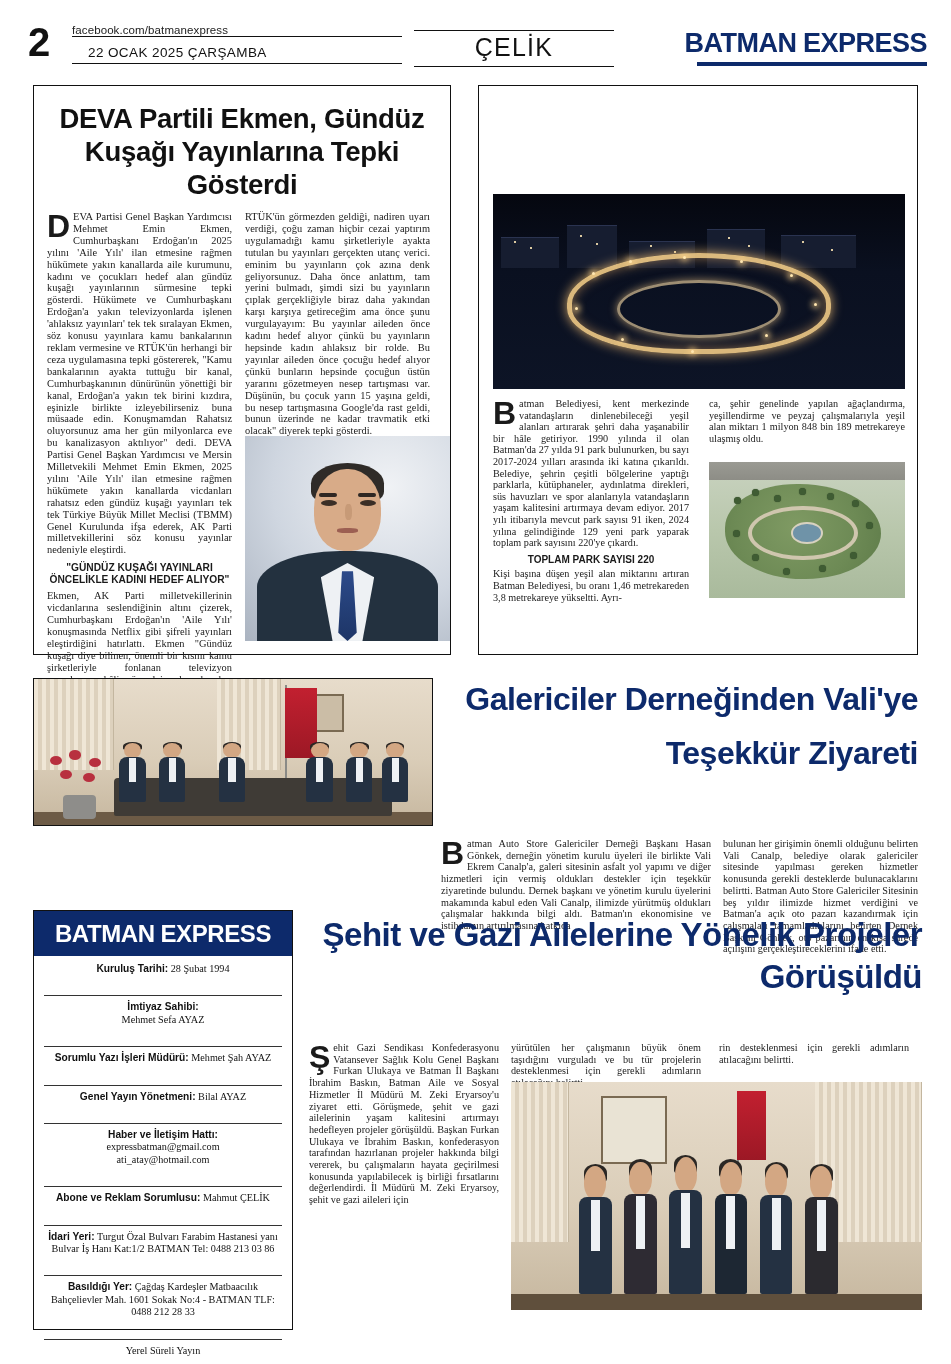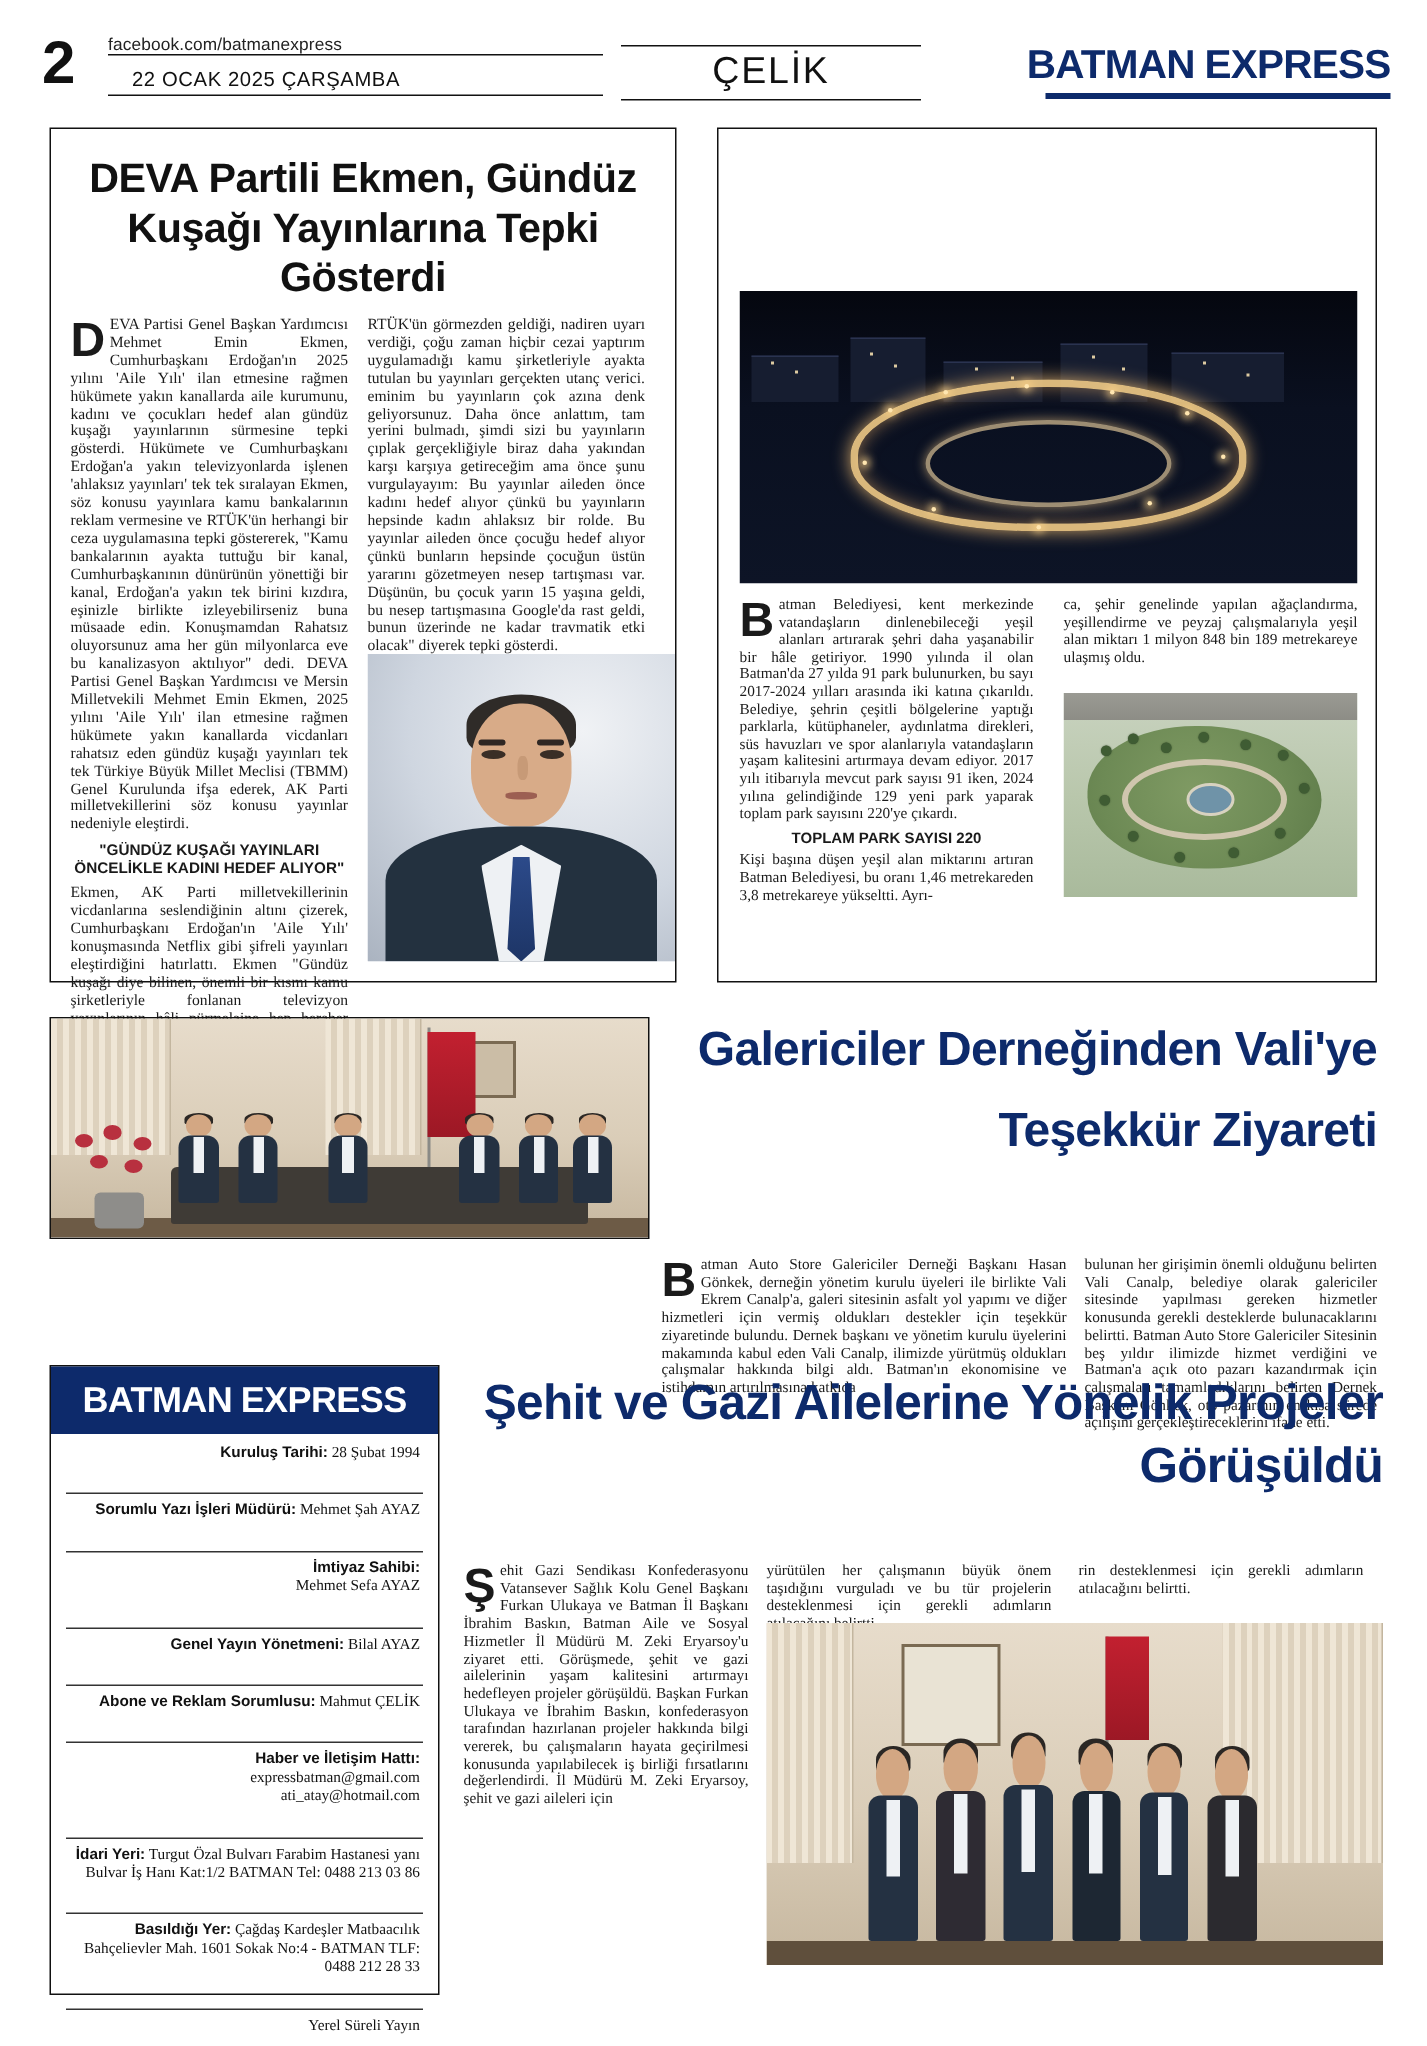--- a/index.html
+++ b/index.html
@@ -254,21 +254,21 @@
     font-weight: bold;
     font-size: 22px;
     letter-spacing: -0.4px;
     padding: 9px 0 8px 0;
   }
   .imp-logo .big { font-size: 24px; }
   .imp-rows { padding: 2px 10px 6px 10px; }
   .imp-row {
     border-bottom: 1px solid #333;
     padding: 5px 2px 20px 2px;
-    text-align: right;
+    text-align: center;
     font-size: 10.2px;
     line-height: 12.4px;
   }
   .imp-row:last-child { border-bottom: none; }
   .imp-row b { font-family: "Liberation Sans", sans-serif; font-size: 10.2px; }
   .imp-note {
     margin: 4px 8px 6px 8px;
     background: #0d2a6b;
     color: #fff;
     font-size: 7.6px;
@@ -667,39 +667,39 @@
     <div class="imp-logo">
       <span class="big">BATMAN</span>
       <span class="big">EXPRESS</span>
     </div>
     <div class="imp-rows">
       <div class="imp-row">
         <b>Kuruluş Tarihi:</b>
         <span>28 Şubat 1994</span>
       </div>
       <div class="imp-row">
+        <b>İmtiyaz Sahibi:</b><br>
+        <span>Mehmet Sefa AYAZ</span>
+      </div>
+      <div class="imp-row">
         <b>Sorumlu Yazı İşleri Müdürü:</b>
         <span>Mehmet Şah AYAZ</span>
       </div>
       <div class="imp-row">
-        <b>İmtiyaz Sahibi:</b><br>
-        <span>Mehmet Sefa AYAZ</span>
-      </div>
-      <div class="imp-row">
         <b>Genel Yayın Yönetmeni:</b>
         <span>Bilal AYAZ</span>
-      </div>
-      <div class="imp-row">
-        <b>Abone ve Reklam Sorumlusu:</b>
-        <span>Mahmut ÇELİK</span>
       </div>
       <div class="imp-row">
         <b>Haber ve İletişim Hattı:</b><br>
         <span style="white-space:pre-line">expressbatman@gmail.com
 ati_atay@hotmail.com</span>
+      </div>
+      <div class="imp-row">
+        <b>Abone ve Reklam Sorumlusu:</b>
+        <span>Mahmut ÇELİK</span>
       </div>
       <div class="imp-row">
         <b>İdari Yeri:</b>
         <span>Turgut Özal Bulvarı Farabim Hastanesi yanı Bulvar İş Hanı Kat:1/2 BATMAN Tel: 0488 213 03 86</span>
       </div>
       <div class="imp-row">
         <b>Basıldığı Yer:</b>
         <span>Çağdaş Kardeşler Matbaacılık Bahçelievler Mah. 1601 Sokak No:4 - BATMAN TLF: 0488 212 28 33</span>
       </div>
       <div class="imp-row">

